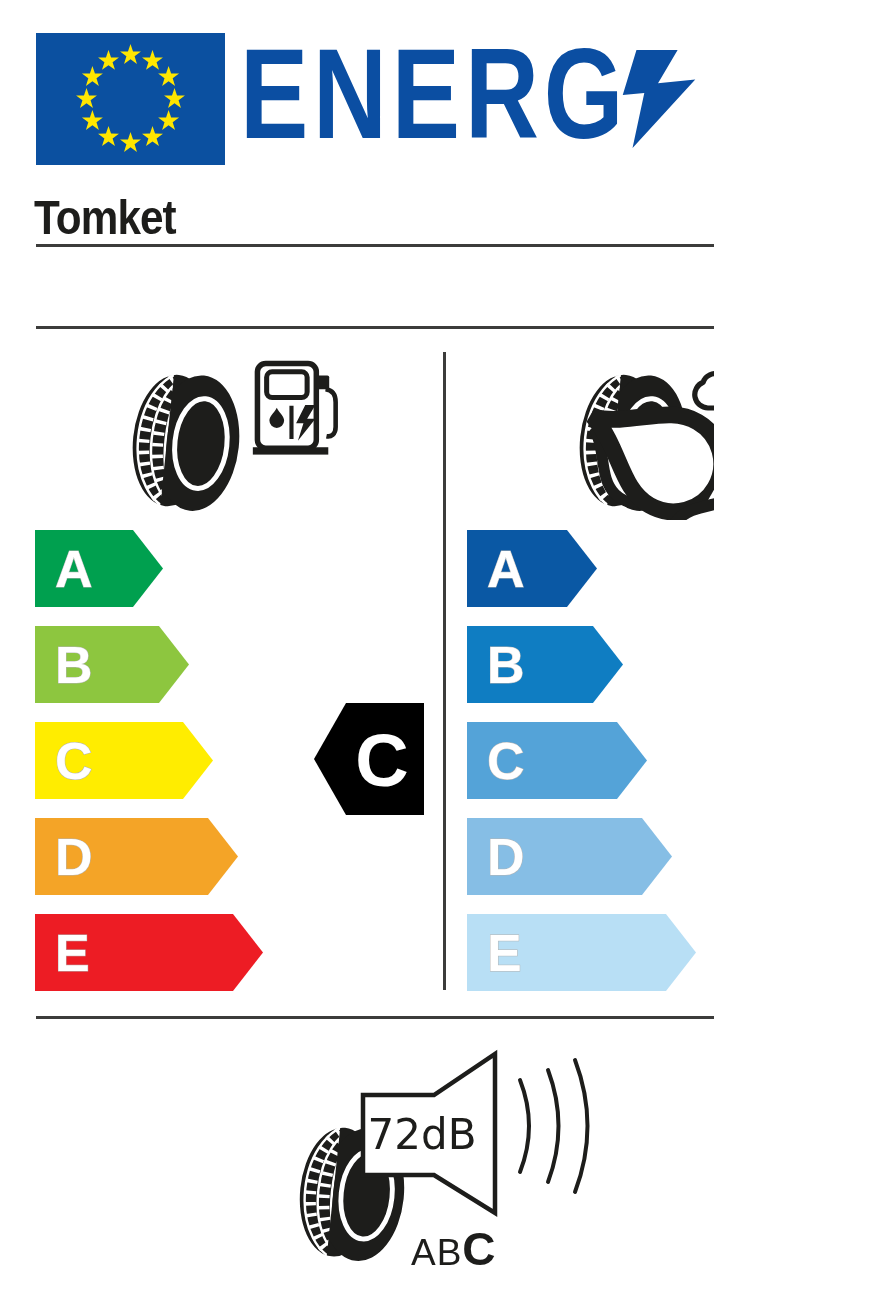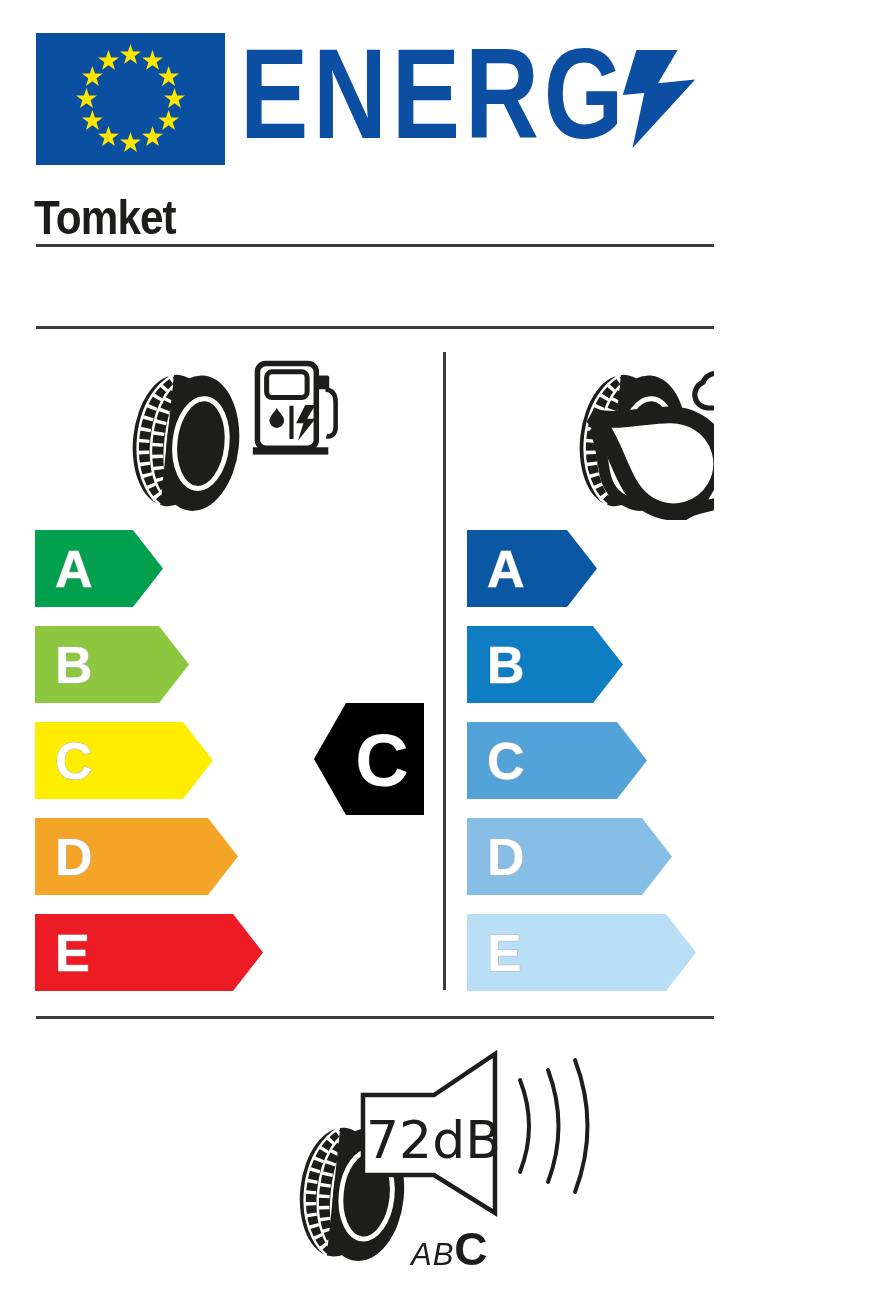--- a/index.html
+++ b/index.html
@@ -10,24 +10,24 @@
   .vline{position:absolute;width:3px;}
   .energ-text{display:flex;align-items:center;font-weight:bold;font-size:128px;letter-spacing:6px;
               transform:scaleX(0.80);transform-origin:left center;height:110px;}
   .brand-text{font-weight:bold;font-size:48px;letter-spacing:-1px;color:#1d1d1b;
               transform:scaleX(0.88);transform-origin:left top;}
   .cls-letter{font-family:"Liberation Sans",sans-serif;font-weight:bold;font-size:52px;
               fill:#ffffff;stroke:#b5b5b5;stroke-width:1;paint-order:stroke;}
   .rating-letter{font-family:"Liberation Sans",sans-serif;font-weight:bold;font-size:74px;fill:#ffffff;}
   .ink-stroke{stroke:var(--ink,#1d1d1b);}
   .ink-fill{fill:var(--ink,#1d1d1b);}
-  .noise-db{font-family:"DejaVu Sans","Liberation Sans",sans-serif;font-size:52px;color:var(--ink,#1d1d1b);
+  .noise-db{font-family:"DejaVu Sans","Liberation Sans",sans-serif;font-size:42px;color:var(--ink,#1d1d1b);
             text-align:center;width:112px;}
   .noise-abc{display:flex;align-items:baseline;color:var(--ink,#1d1d1b);}
-  .noise-abc .scale{font-size:31px;letter-spacing:1px;font-style:italic;}
+  .noise-abc .scale{font-size:37px;letter-spacing:1px;}
   .noise-abc .big{font-size:46px;font-weight:bold;}
   svg{display:block;}
 </style>
 </head>
 <body>
 
 <svg width="0" height="0" style="position:absolute" aria-hidden="true">
   <defs>
     <clipPath id="tread-clip">
         <rect x="0" y="0" width="37" height="150"></rect>

